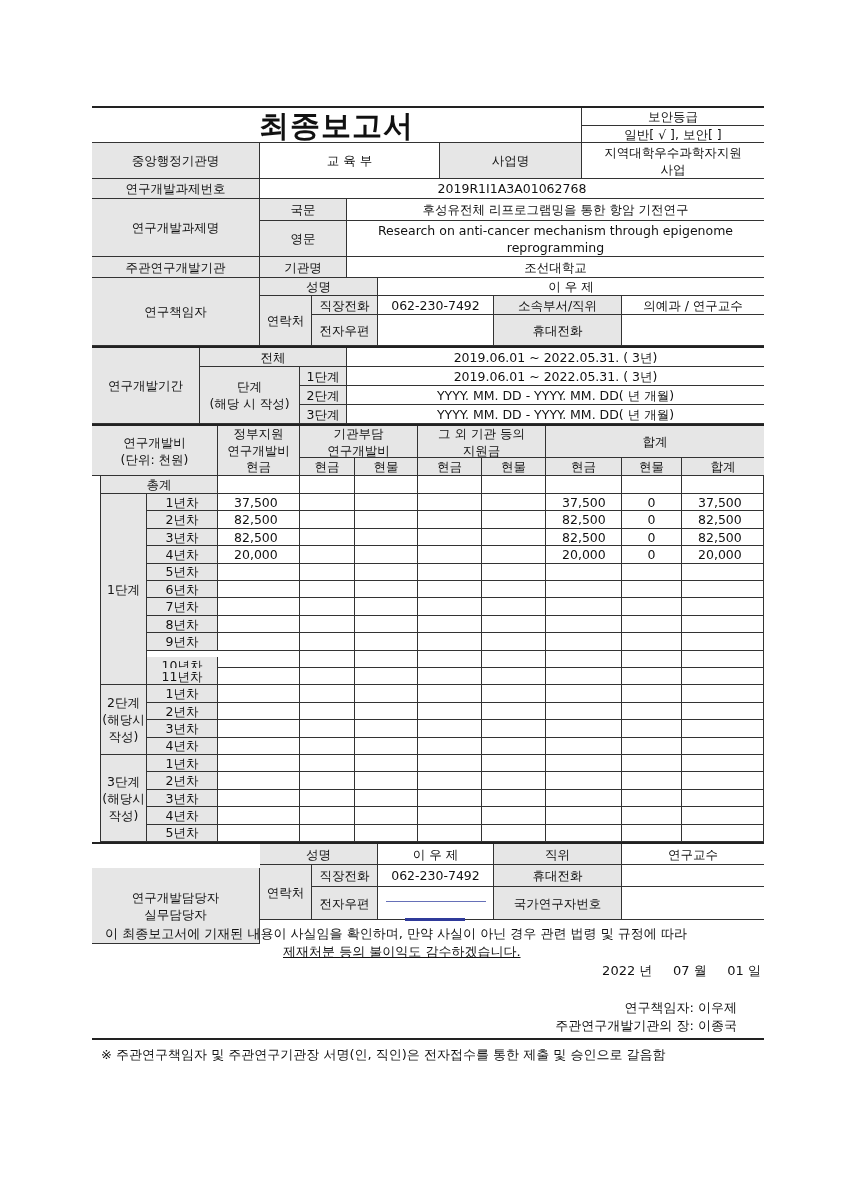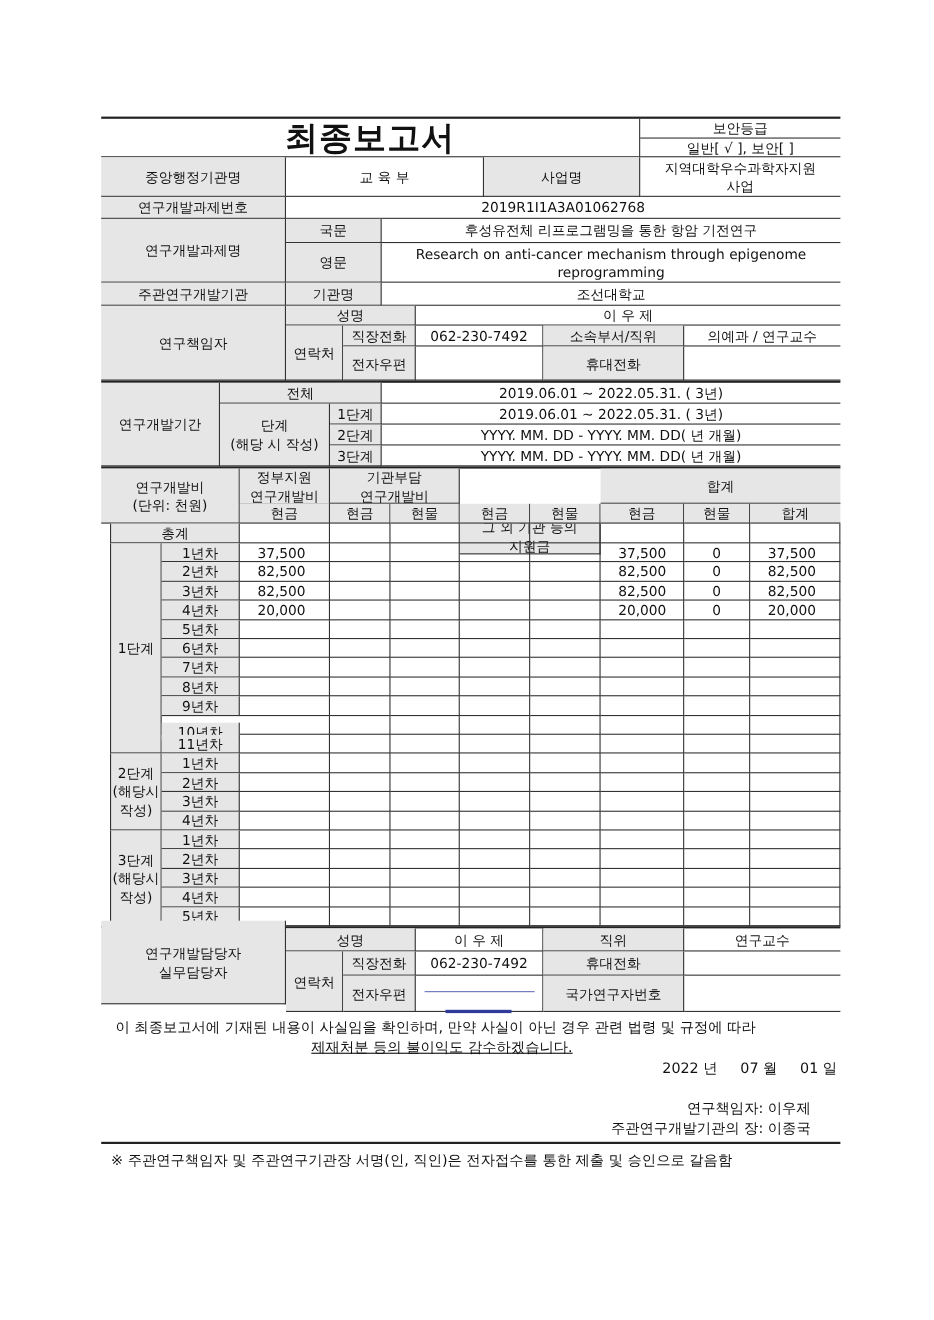--- a/index.html
+++ b/index.html
@@ -63,21 +63,21 @@
     <div class="c" style="left: 347px; top: 386px; width: 417px; height: 19px; border-right: none;">YYYY. MM. DD - YYYY. MM. DD(  년  개월)</div>
     <div class="c g" style="left: 300px; top: 405px; width: 47px; height: 19px;">3단계</div>
     <div class="c" style="left: 347px; top: 405px; width: 417px; height: 19px; border-right: none;">YYYY. MM. DD - YYYY. MM. DD(  년  개월)</div>
     <div class="hline" style="left: 92px; top: 424px; width: 672px;"></div>
     <div class="c g" style="left: 92px; top: 426px; width: 126px; height: 50px;">연구개발비
 (단위: 천원)</div>
     <div class="c g" style="left: 218px; top: 426px; width: 82px; height: 33px;">정부지원
 연구개발비</div>
     <div class="c g" style="left: 300px; top: 426px; width: 118px; height: 32px;">기관부담
 연구개발비</div>
-    <div class="c g" style="left: 418px; top: 426px; width: 128px; height: 32px; margin-top: 46px;">그 외 기관 등의
+    <div class="c g" style="left: 418px; top: 426px; width: 128px; height: 32px;">그 외 기관 등의
 지원금</div>
     <div class="c g" style="left: 546px; top: 426px; width: 218px; height: 32px; border-right: none;">합계</div>
     <div class="c g" style="left: 218px; top: 458px; width: 82px; height: 18px;">현금</div>
     <div class="c g" style="left: 300px; top: 458px; width: 55px; height: 18px;">현금</div>
     <div class="c g" style="left: 355px; top: 458px; width: 63px; height: 18px;">현물</div>
     <div class="c g" style="left: 418px; top: 458px; width: 64px; height: 18px;">현금</div>
     <div class="c g" style="left: 482px; top: 458px; width: 64px; height: 18px;">현물</div>
     <div class="c g" style="left: 546px; top: 458px; width: 76px; height: 18px;">현금</div>
     <div class="c g" style="left: 622px; top: 458px; width: 60px; height: 18px;">현물</div>
     <div class="c g" style="left: 682px; top: 458px; width: 82px; height: 18px; border-right: none;">합계</div>
@@ -271,21 +271,21 @@
     <div class="c g" style="left: 147px; top: 824.6px; width: 71px; height: 17.4px;">5년차</div>
     <div class="c" style="left: 218px; top: 824.6px; width: 82px; height: 17.4px; justify-content: flex-start; padding-left: 16px;"></div>
     <div class="c" style="left: 300px; top: 824.6px; width: 55px; height: 17.4px;"></div>
     <div class="c" style="left: 355px; top: 824.6px; width: 63px; height: 17.4px;"></div>
     <div class="c" style="left: 418px; top: 824.6px; width: 64px; height: 17.4px;"></div>
     <div class="c" style="left: 482px; top: 824.6px; width: 64px; height: 17.4px;"></div>
     <div class="c" style="left: 546px; top: 824.6px; width: 76px; height: 17.4px; justify-content: flex-start; padding-left: 16px;"></div>
     <div class="c" style="left: 622px; top: 824.6px; width: 60px; height: 17.4px;"></div>
     <div class="c" style="left: 682px; top: 824.6px; width: 82px; height: 17.4px; justify-content: flex-start; padding-left: 16px;"></div>
     <div class="hline" style="left: 92px; top: 842px; width: 672px;"></div>
-    <div class="c g" style="left: 92px; top: 837px; width: 168px; height: 76px;">연구개발담당자
+    <div class="c g" style="left: 92px; top: 868px; width: 168px; height: 76px;">연구개발담당자
 실무담당자</div>
     <div class="c g" style="left: 260px; top: 844px; width: 118px; height: 21px;">성명</div>
     <div class="c" style="left: 378px; top: 844px; width: 116px; height: 21px;">이 우 제</div>
     <div class="c g" style="left: 494px; top: 844px; width: 128px; height: 21px;">직위</div>
     <div class="c" style="left: 622px; top: 844px; width: 142px; height: 21px; border-right: none;">연구교수</div>
     <div class="c g" style="left: 260px; top: 865px; width: 52px; height: 55px;">연락처</div>
     <div class="c g" style="left: 312px; top: 865px; width: 66px; height: 22px;">직장전화</div>
     <div class="c" style="left: 378px; top: 865px; width: 116px; height: 22px;">062-230-7492</div>
     <div class="c g" style="left: 494px; top: 865px; width: 128px; height: 22px;">휴대전화</div>
     <div class="c" style="left: 622px; top: 865px; width: 142px; height: 22px; border-right: none;"></div>

